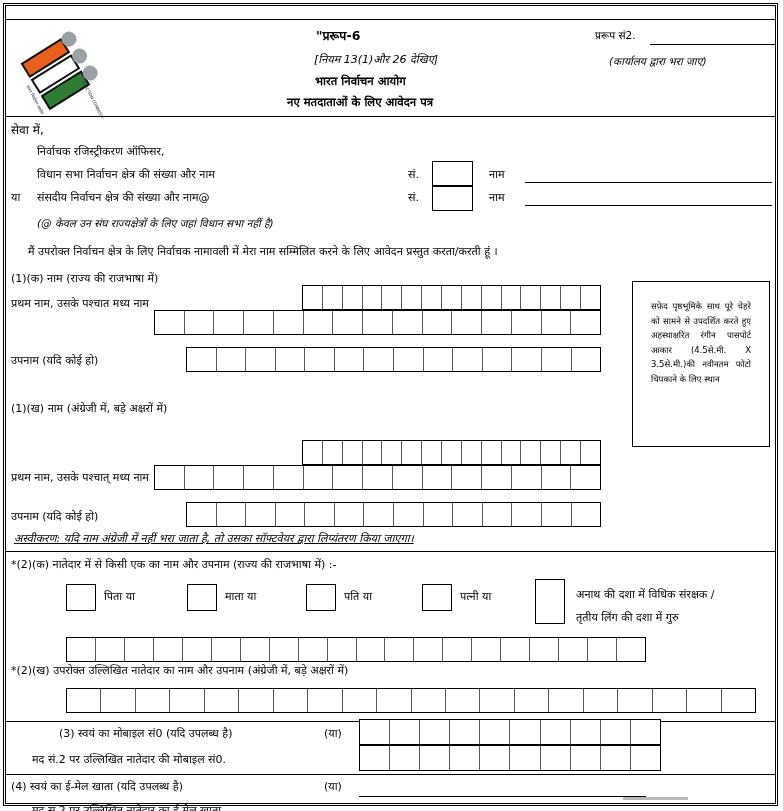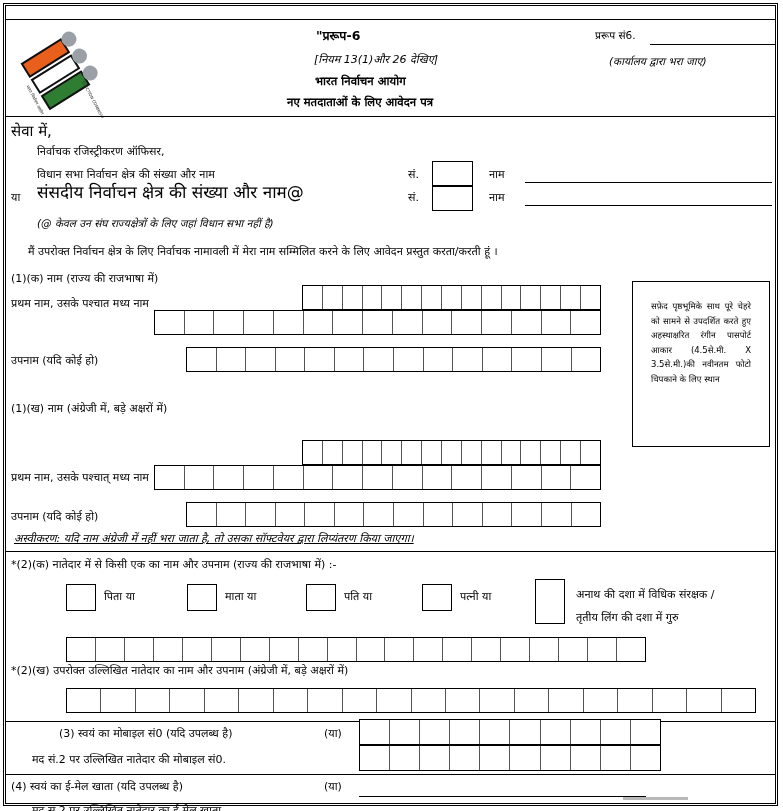--- a/index.html
+++ b/index.html
@@ -45,31 +45,31 @@
         <text x="6" y="56" font-size="4.2" fill="#333" transform="rotate(62 6 56)" font-family="DejaVu Sans, sans-serif">भारत निर्वाचन आयोग</text>
         <text x="62" y="52" font-size="4" fill="#333" transform="rotate(62 62 52)" font-family="DejaVu Sans, sans-serif">ELECTION COMMISSION OF INDIA</text>
       </svg>
     </div>
 
     <div class="t hi bold" style="left:310px;top:24px;font-size:12.5px;">"प्ररूप-6</div>
     <div class="t hi it" style="left:308px;top:48px;font-size:11px;">[नियम 13(1)और 26 देखिए]</div>
     <div class="t hi bold" style="left:309px;top:70px;font-size:11.5px;">भारत निर्वाचन आयोग</div>
     <div class="t hi bold" style="left:281px;top:91px;font-size:11.5px;">नए मतदाताओं के लिए आवेदन पत्र</div>
 
-    <div class="t hi" style="left:589px;top:24px;font-size:10.5px;">प्ररूप सं6.</div>
+    <div class="t hi" style="left:589px;top:24px;font-size:10.5px;">प्ररूप सं2.</div>
     <div class="rule" style="left:644px;top:38px;width:125px;"></div>
     <div class="t hi it" style="left:603px;top:50px;font-size:10.5px;">(कार्यालय द्वारा भरा जाए)</div>
 
     <div class="sep" style="left:0;top:110px;width:769px;"></div>
 
-    <div class="t hi" style="left:5px;top:118px;font-size:15px;">सेवा में,</div>
+    <div class="t hi" style="left:5px;top:118px;font-size:12px;">सेवा में,</div>
     <div class="t hi" style="left:31px;top:140px;font-size:11px;">निर्वाचक रजिस्ट्रीकरण ऑफिसर,</div>
     <div class="t hi" style="left:31px;top:163px;font-size:11px;">विधान सभा निर्वाचन क्षेत्र की संख्या और नाम</div>
     <div class="t hi" style="left:5px;top:186px;font-size:11px;">या</div>
-    <div class="t hi" style="left:31px;top:178px;font-size:17px;">संसदीय निर्वाचन क्षेत्र की संख्या और नाम@</div>
+    <div class="t hi" style="left:31px;top:186px;font-size:11px;">संसदीय निर्वाचन क्षेत्र की संख्या और नाम@</div>
 
     <div class="t hi" style="left:402px;top:163px;font-size:11px;">सं.</div>
     <div class="t hi" style="left:402px;top:186px;font-size:11px;">सं.</div>
     <div class="box" style="left:426px;top:155px;width:41px;height:25px;"></div>
     <div class="box" style="left:426px;top:180px;width:41px;height:25px;"></div>
 
     <div class="t hi" style="left:483px;top:163px;font-size:11px;">नाम</div>
     <div class="t hi" style="left:483px;top:186px;font-size:11px;">नाम</div>
     <div class="rule" style="left:519px;top:176px;width:247px;"></div>
     <div class="rule" style="left:519px;top:199px;width:247px;"></div>

